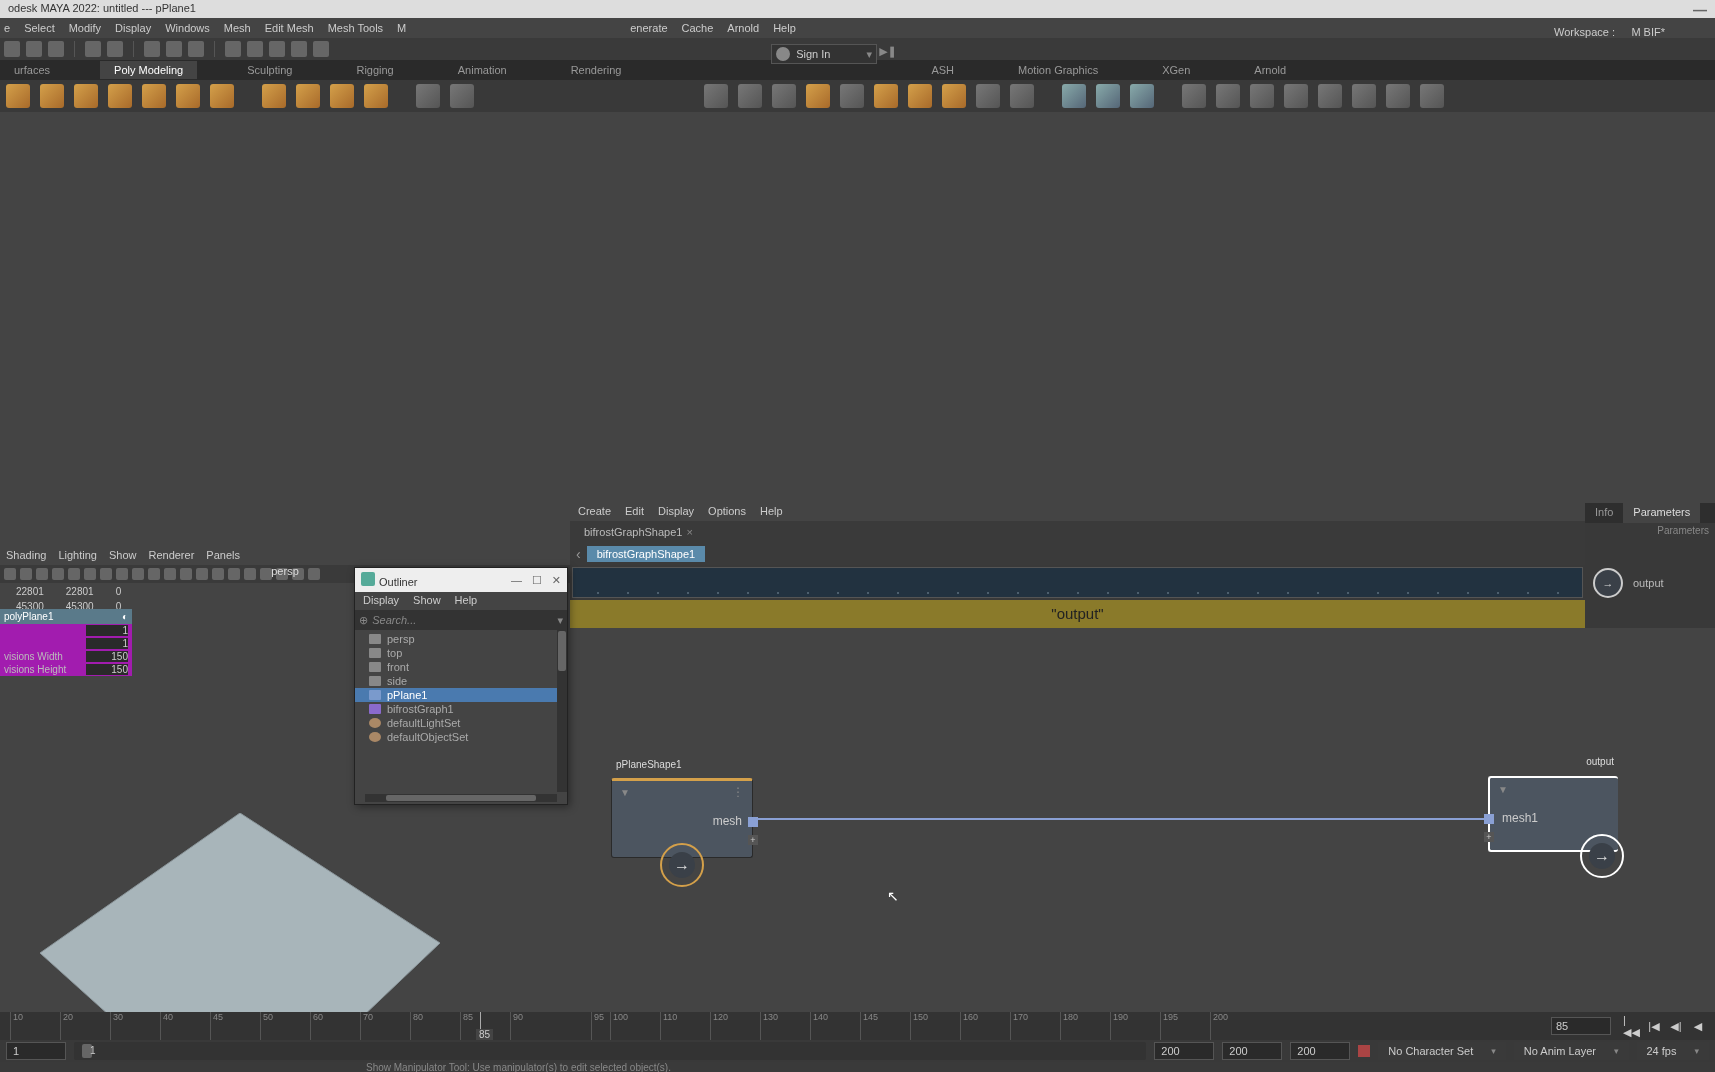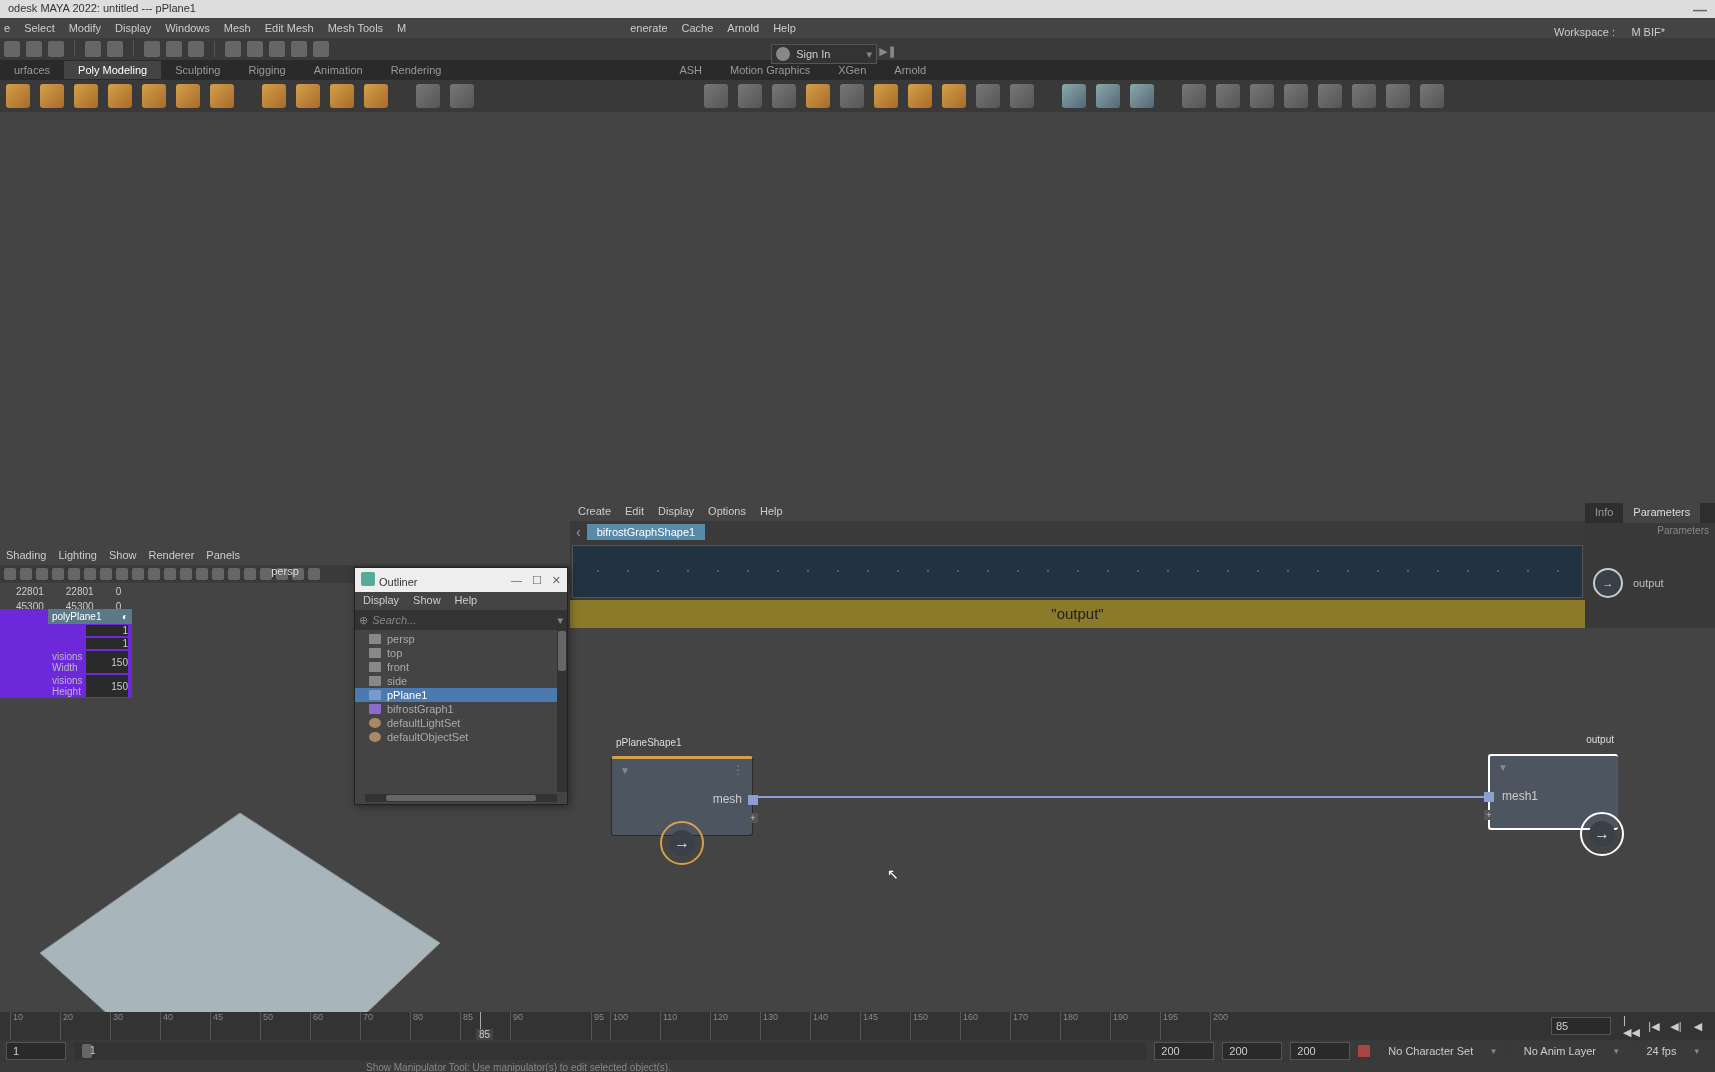--- a/index.html
+++ b/index.html
@@ -16,41 +16,41 @@
 .workspace-val { position: absolute; right: 50px; top: 26px; color: #ccc; }
 
 
 .toolbar1 { height: 22px; background: #3a3a3a; display: flex; align-items: center; padding: 0 4px; gap: 6px; }
 .toolbar1 .icon { width: 16px; height: 16px; background: #666; border-radius: 2px; }
 .toolbar1 .sep { width: 1px; height: 16px; background: #555; margin: 0 4px; }
 .signin { position: absolute; right: 838px; top: 44px; background: #333; padding: 2px 4px; border: 1px solid #555; color: #ccc; display: flex; align-items: center; gap: 6px; }
 .signin-avatar { width: 14px; height: 14px; border-radius: 50%; background: #888; }
 
 
-.tabrow { height: 20px; background: #2a2a2a; display: flex; align-items: center; }
+.tabrow { height: 20px; background: #2a2a2a; display: flex; align-items: center; gap: 36px; }
 .tabrow .tab { padding: 3px 14px; color: #999; cursor: pointer; }
 .tabrow .tab.active { background: #444; color: #fff; }
 
 
 .shelf { height: 32px; background: #393939; display: flex; align-items: center; padding: 0 6px; gap: 10px; }
 .shelf .shelficon { width: 24px; height: 24px; background: linear-gradient(135deg,#d4a04a,#a86a2a); border-radius: 3px; }
 .shelf .shelficon.grey { background: linear-gradient(135deg,#777,#555); }
 .shelf .shelficon.blue { background: linear-gradient(135deg,#8aa,#567); }
 
 
 .main { position: absolute; top: 118px; left: 0; right: 0; bottom: 60px; display: flex; align-items: center; }
 
 
 .leftpanel { width: 570px; background: #444; display: flex; flex-direction: column; position: relative; }
 .viewmenu { height: 18px; background: #444; display: flex; gap: 12px; padding: 2px 6px; color: #ccc; }
 .viewtoolbar { height: 18px; background: #3a3a3a; display: flex; align-items: center; padding: 0 4px; gap: 4px; }
 .viewtoolbar .vticon { width: 12px; height: 12px; background: #666; border-radius: 2px; }
 .hud-stats { position: absolute; top: 36px; left: 4px; font-size: 10px; color: #ccc; z-index: 5; }
 .hud-stats table td { padding: 1px 10px; }
-.channelbox { position: absolute; top: 62px; left: 0; width: 132px; background: #6d28d9; font-size: 10px; z-index: 5; padding-left: 48px; }
+.channelbox { position: absolute; top: 62px; left: 0; width: 132px; background: #a21caf; font-size: 10px; z-index: 5; }
 .channelbox .hdr { background: #5a7a8a; color: #fff; padding: 2px 4px; display: flex; justify-content: space-between; }
 .channelbox .row { display: flex; justify-content: space-between; padding: 1px 4px; }
 .channelbox .row input { width: 42px; background: #2a2a2a; border: none; color: #ccc; text-align: right; font-size: 10px; }
 .viewport { flex: 1; background: linear-gradient(180deg, #7a99aa 0%, #5a7585 100%); position: relative; }
 .plane { position: absolute; left: 40px; top: 230px; width: 400px; height: 320px; }
 .plane svg { width: 100%; height: 100%; }
 .viewlabel { position: absolute; bottom: 6px; left: 50%; transform: translateX(-50%); color: #ddd; font-size: 11px; }
 .fpslabel { position: absolute; bottom: 6px; right: 20px; color: #ddd; font-size: 11px; }
 
 
@@ -411,20 +411,23 @@
   <div class="rightpanel">
     <div class="graphcol">
       <div class="grmenu">
         <span>Create</span>
         <span>Edit</span>
         <span>Display</span>
         <span>Options</span>
         <span>Help</span>
       </div>
       <div class="grbreadcrumb">
+        <span class="crumb"><span>bifrostGraphShape1</span><span class="crumb-x">×</span></span>
+      </div>
+      <div class="grbreadcrumb">
         <span class="back">‹</span>
         <span class="crumb2">
             <span class="crumb-btn">bifrostGraphShape1</span>
           </span>
       </div>
       <div class="graphcanvas">
         <div class="dotgrid"></div>
         <div class="wire"></div>
         <div class="node input">
           <div class="node-title">pPlaneShape1</div>

